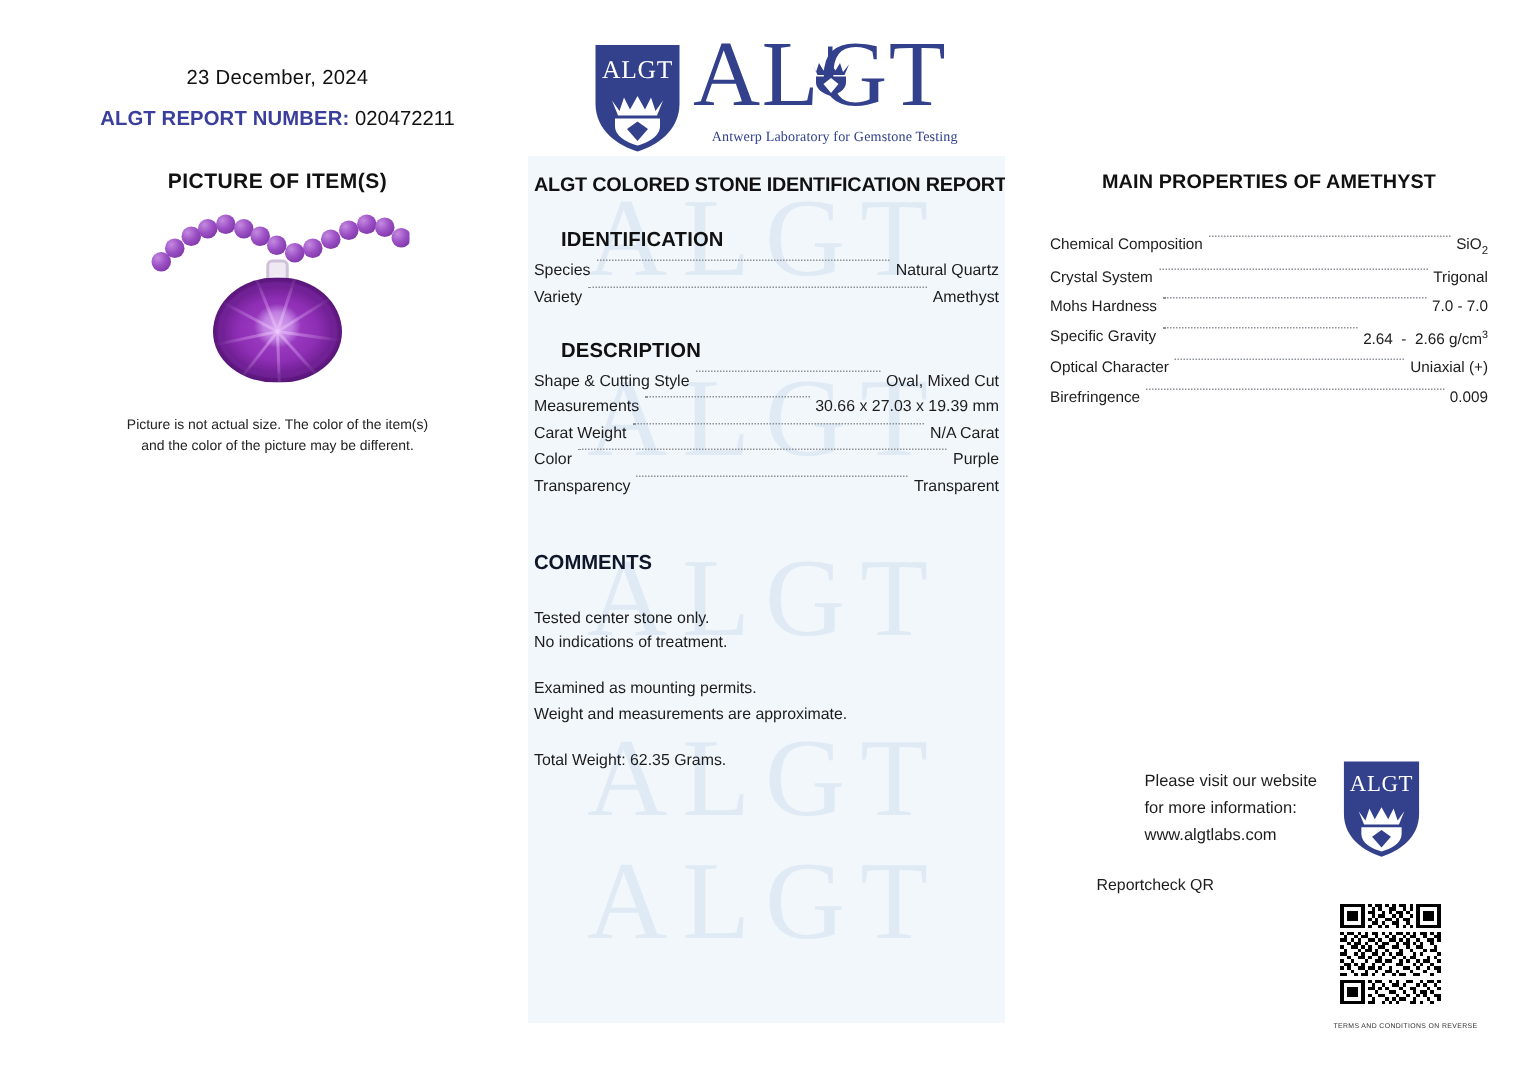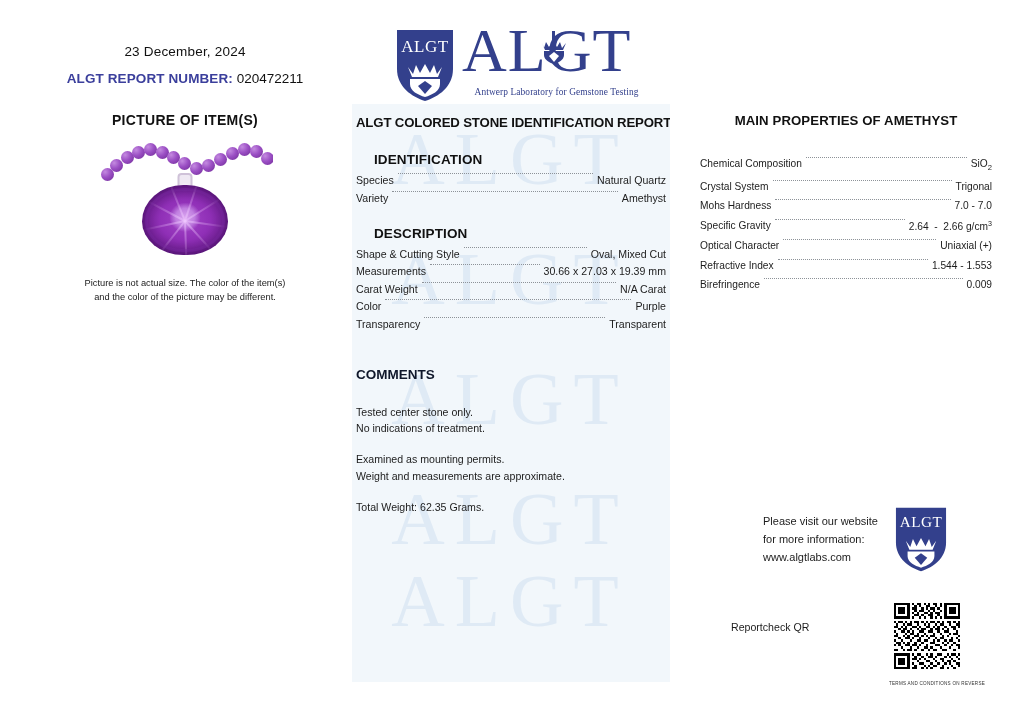--- a/index.html
+++ b/index.html
@@ -95,21 +95,21 @@
   }
   .props-list{margin-top:30px;}
   .props-list .row{font-size:10.2px;margin-bottom:8.5px;}
 
   .website-block{
     position:absolute;left:731px;top:513px;width:150px;
     font-size:11px;color:#1c1c1c;line-height:1.62;margin-left:32px;
   }
   .shield-right{position:absolute;left:893px;top:505px;}
   .qr-label{
-    position:absolute;left:731px;top:621px;font-size:10.6px;color:#1c1c1c;
+    position:absolute;left:731px;top:584px;font-size:10.6px;color:#1c1c1c;
   }
   .qr-wrap{position:absolute;left:886px;top:595px;}
   .qr-box{width:76px;height:76px;border:3px solid #ffffff;background:#ffffff;}
   .terms{
     position:absolute;left:877px;top:681px;width:120px;text-align:center;
     font-size:4.6px;letter-spacing:.25px;color:#333;white-space:nowrap;
   }
 
   
   .header-logo{position:absolute;left:394px;top:25px;width:250px;height:80px;}
@@ -298,25 +298,20 @@
       </div>
       <div class="row">
         <span class="lbl">Specific Gravity</span>
         <span class="leader"></span>
         <span class="val">2.64&nbsp; -&nbsp; 2.66 g/cm<sup>3</sup></span>
       </div>
       <div class="row">
         <span class="lbl">Optical Character</span>
         <span class="leader"></span>
         <span class="val">Uniaxial (+)</span>
-      </div>
-      <div class="row">
-        <span class="lbl">Refractive Index</span>
-        <span class="leader"></span>
-        <span class="val">1.544  -  1.553</span>
       </div>
       <div class="row">
         <span class="lbl">Birefringence</span>
         <span class="leader"></span>
         <span class="val">0.009</span>
       </div>
     </div>
   </div>
 
   <div class="website-block">

